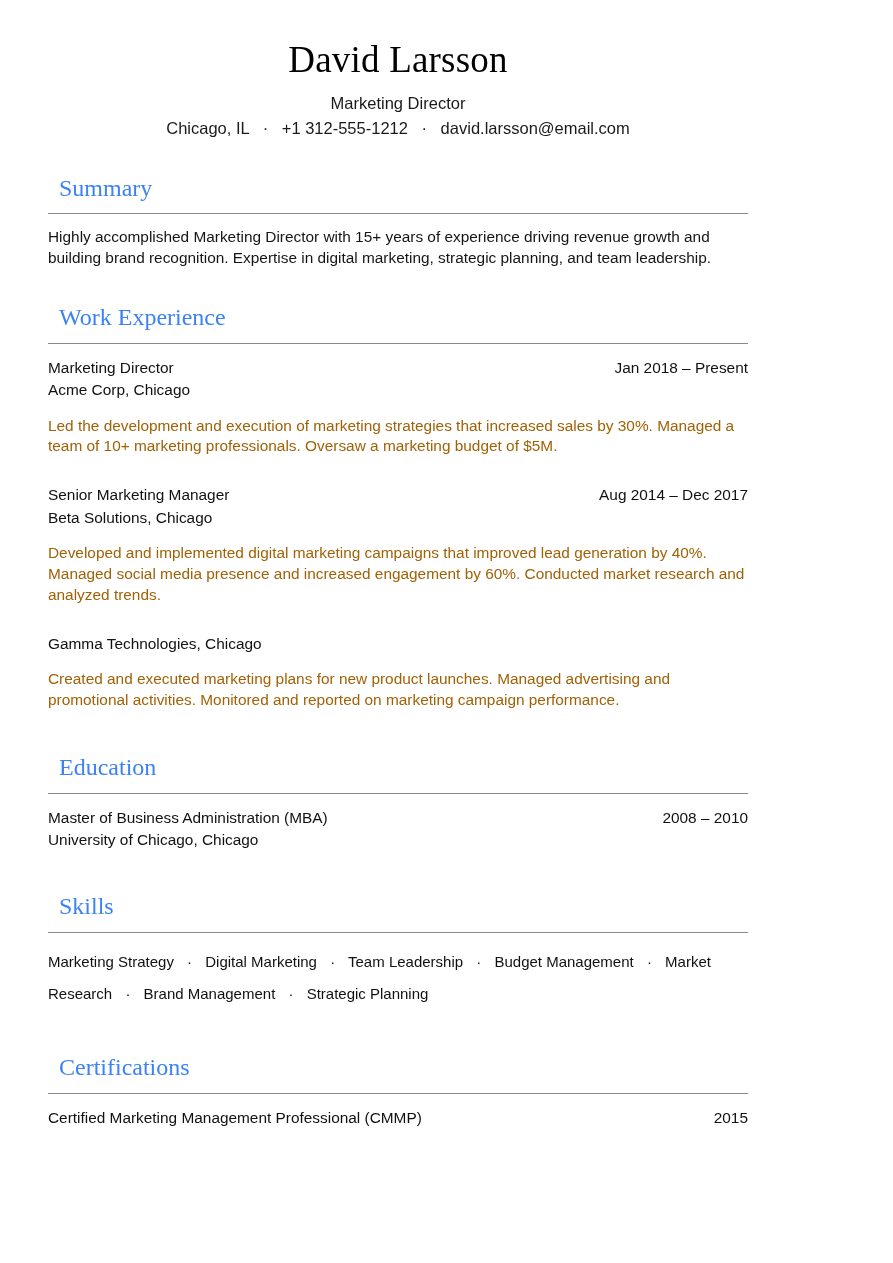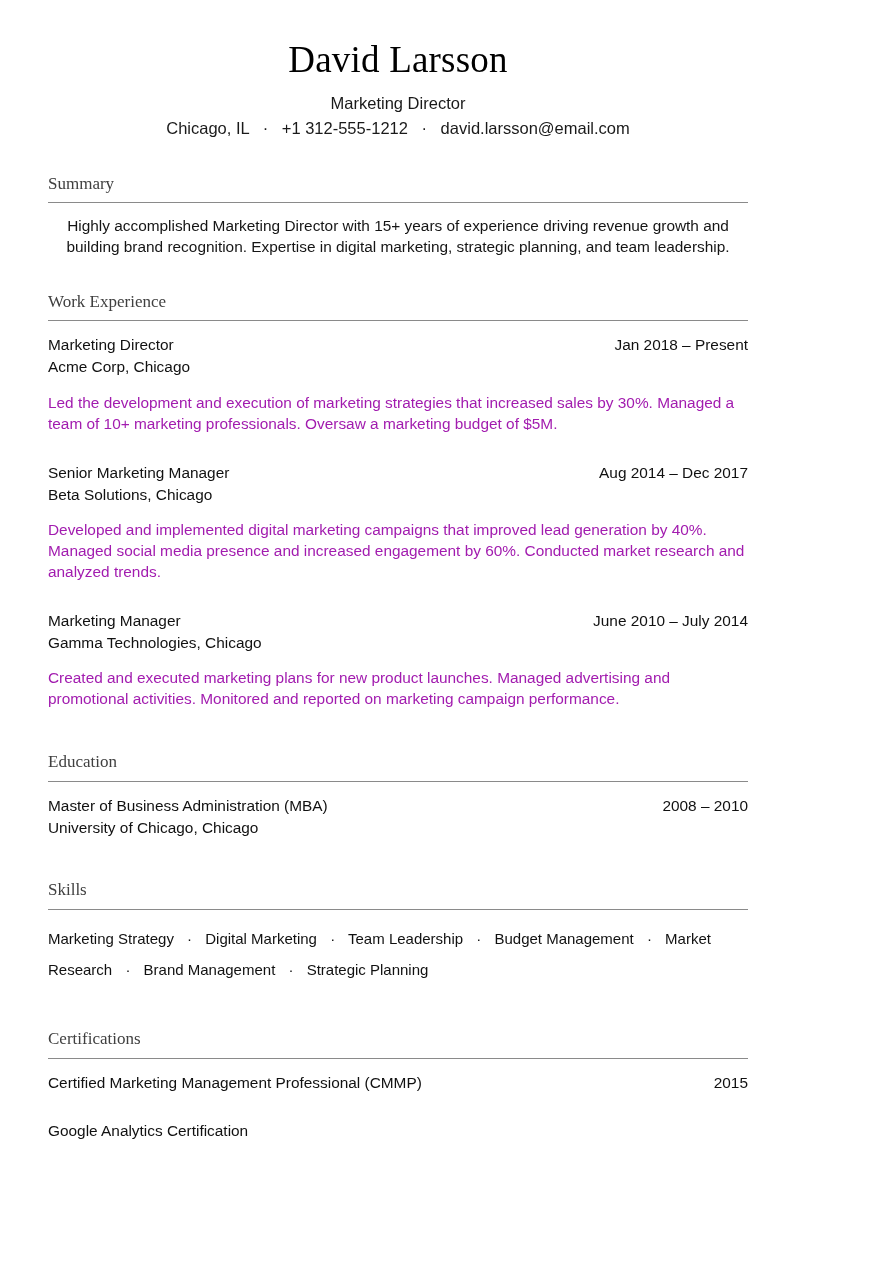--- a/index.html
+++ b/index.html
@@ -55,42 +55,41 @@
     padding: 0 9px;
     color: #1a1a1a;
   }
 
   
   .section {
     margin-top: 34px;
   }
   .section-title {
     font-family: "Liberation Serif", serif;
-    font-size: 17px;
+    font-size: 24px;
     font-weight: 400;
     line-height: 1.2;
-    margin: 0;
-    color: #404040;
+    margin: 11px;
+    color: #3b82f6;
   }
   .section-rule {
     height: 0;
     border: 0;
     border-top: 1px solid #8a8a8a;
     margin: 8px 0 0 0;
   }
   .section-body {
     padding-top: 13px;
   }
 
   .para {
     font-size: 15.4px;
     line-height: 1.36;
     margin: 0;
     color: #151515;
-    text-align: center;
   }
 
   
   .entry {
     margin-top: 0;
   }
   .entry + .entry {
     margin-top: 27px;
   }
   .entry-head {
@@ -114,21 +113,21 @@
   }
   .entry-org {
     font-size: 15.4px;
     line-height: 1.38;
     color: #111;
     margin-top: 1px;
   }
   .entry-desc {
     font-size: 15.4px;
     line-height: 1.36;
-    color: #a21caf;
+    color: #a16207;
     margin-top: 15px;
   }
 
   
   .skills-list {
     font-size: 15px;
     line-height: 2.13;
     color: #111;
   }
   .skill-sep {
@@ -183,24 +182,20 @@
       <div class="entry">
         <div class="entry-head">
           <span class="entry-role">Senior Marketing Manager</span>
           <span class="entry-dates">Aug 2014 – Dec 2017</span>
         </div>
         <div class="entry-org">Beta Solutions, Chicago</div>
         <div class="entry-desc">Developed and implemented digital marketing campaigns that improved lead generation by 40%. Managed social media presence and increased engagement by 60%. Conducted market research and analyzed trends.</div>
       </div>
 
       <div class="entry">
-        <div class="entry-head">
-          <span class="entry-role">Marketing Manager</span>
-          <span class="entry-dates">June 2010 – July 2014</span>
-        </div>
         <div class="entry-org">Gamma Technologies, Chicago</div>
         <div class="entry-desc">Created and executed marketing plans for new product launches. Managed advertising and promotional activities. Monitored and reported on marketing campaign performance.</div>
       </div>
 
     </div>
   </section>
 
   <section class="section section-education">
     <h2 class="section-title">Education</h2>
     <hr class="section-rule">
@@ -242,24 +237,17 @@
     <hr class="section-rule">
     <div class="section-body">
 
       <div class="entry">
         <div class="entry-head">
           <span class="entry-role">Certified Marketing Management Professional (CMMP)</span>
           <span class="entry-dates">2015</span>
         </div>
       </div>
 
-      <div class="entry">
-        <div class="entry-head">
-          <span class="entry-role">Google Analytics Certification</span>
-          <span class="entry-dates"></span>
-        </div>
-        <div class="entry-org"></div>
-      </div>
 
     </div>
   </section>
 
 </div>
 
 </body></html>

